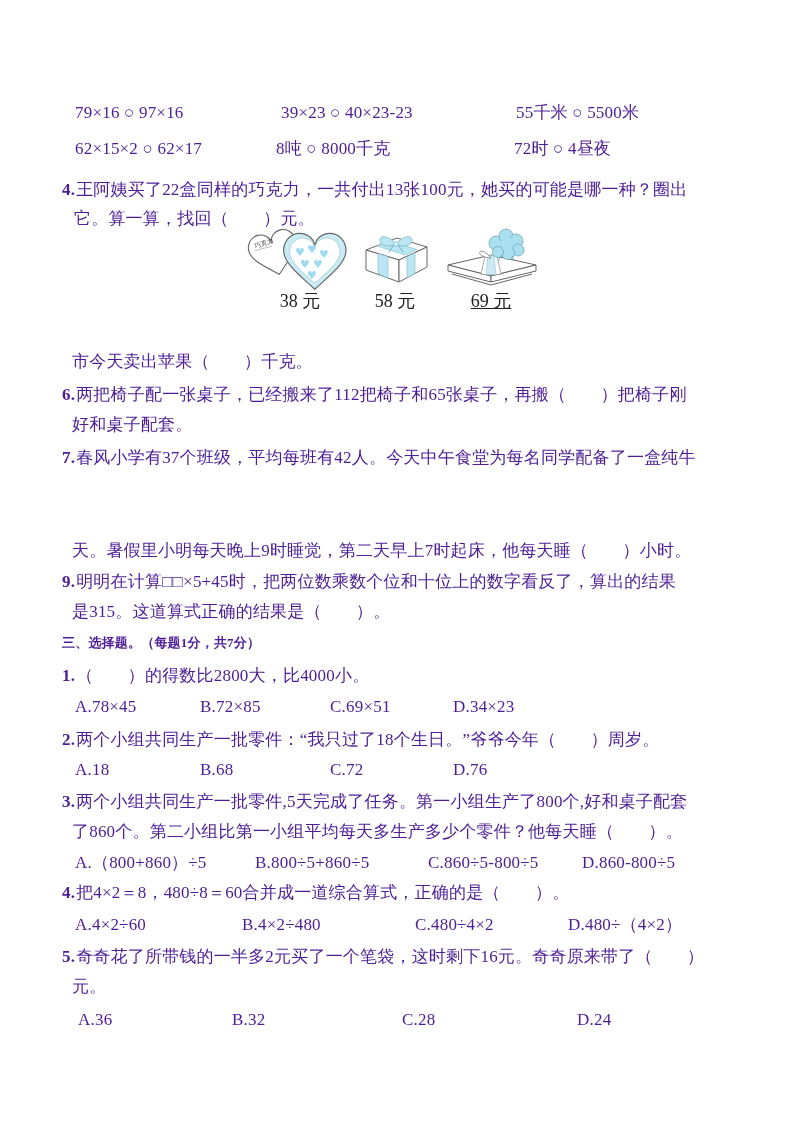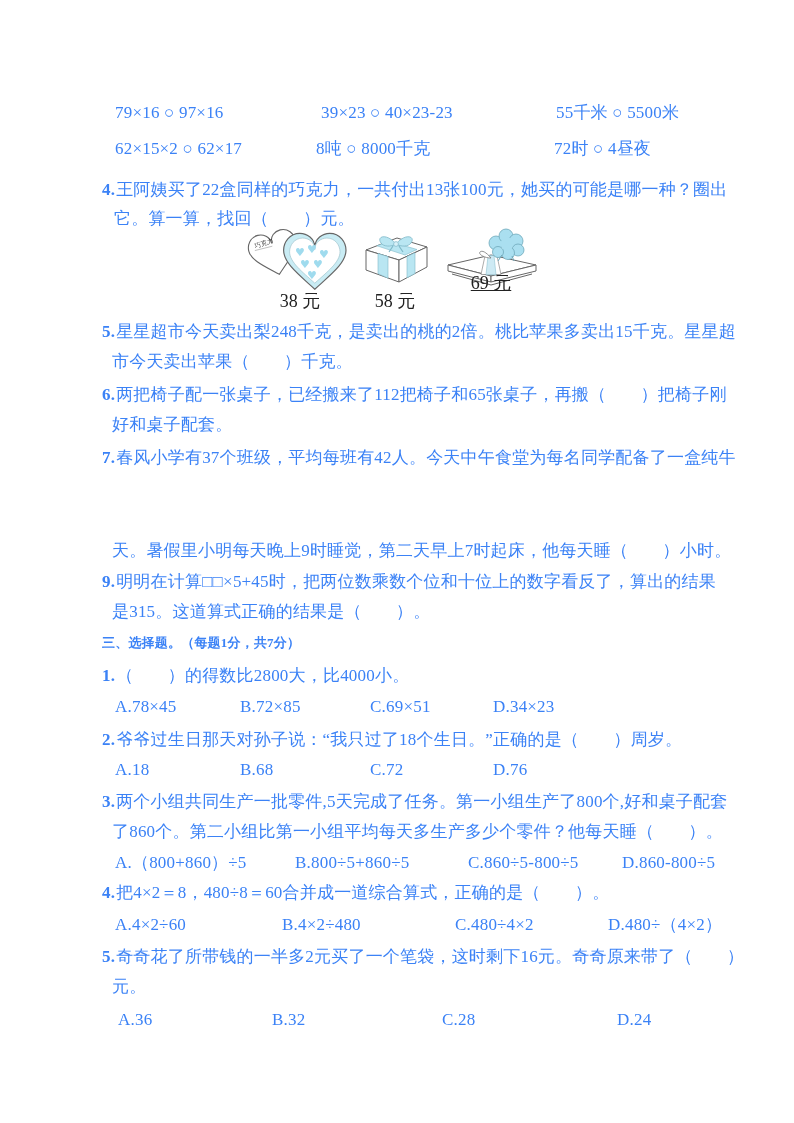--- a/index.html
+++ b/index.html
@@ -5,23 +5,22 @@
   html,body{margin:0;padding:0;}
   body{
     width:794px;height:1123px;
     background:#ffffff;color:#000;
     font-family:"Liberation Serif","DejaVu Serif",serif;
     position:relative;overflow:hidden;
   }
   .page{position:absolute;inset:0;background:#fff;}
   .line{
     position:absolute;white-space:nowrap;
-    font-size:17px;line-height:23px;color:#3b82f6;
+    font-size:17px;line-height:23px;color:#4c1d95;
     letter-spacing:0.2px;
-    margin-left:40px;
   }
   .num{font-weight:bold;margin-right:1px;}
   .heading{font-weight:bold;font-size:13px;}
   .tab{position:absolute;top:0;white-space:nowrap;text-align:center;}
   .price{
     position:absolute;width:70px;text-align:center;
     font-size:18px;color:#222;
   }
   .gift{position:absolute;}
   svg{display:block;}
@@ -120,25 +119,22 @@
         <circle cx="64" cy="25" r="6.5"></circle>
         <circle cx="54" cy="24" r="5.5"></circle>
         <circle cx="63" cy="16" r="6.5" stroke="none"></circle>
       </g>
       <path d="M58,27 L54,33 M68,28 L70,33" stroke="#6fa8ba" stroke-width="1" fill="none"></path>
     </svg>
   </div>
 
   <div class="price" style="left:265px;top:289px;">38 元</div>
   <div class="price" style="left:360px;top:289px;">58 元</div>
-  <div class="price" style="left:456px;top:271px;text-decoration:underline;">69 元</div>
-
-  <div class="line" style="top:320px;left:62px;">
-    <span class="num">5.</span><span>星星超市今天卖出梨248千克，是卖出的桃的2倍。桃比苹果多卖出15千克。星星超</span>
-  </div>
+  <div class="price" style="left:456px;top:289px;text-decoration:underline;">69 元</div>
+
   <div class="line" style="top:350px;left:72px;">市今天卖出苹果（　　）千克。</div>
 
   <div class="line" style="top:383px;left:62px;">
     <span class="num">6.</span><span>两把椅子配一张桌子，已经搬来了112把椅子和65张桌子，再搬（　　）把椅子刚</span>
   </div>
   <div class="line" style="top:413px;left:72px;">好和桌子配套。</div>
 
   <div class="line" style="top:446px;left:62px;">
     <span class="num">7.</span><span>春风小学有37个班级，平均每班有42人。今天中午食堂为每名同学配备了一盒纯牛</span>
   </div>
@@ -156,21 +152,21 @@
     <span class="num">1.</span><span>（　　）的得数比2800大，比4000小。</span>
   </div>
   <div class="line" style="top:695px;left:0;width:794px;">
     <span class="tab" style="left:75px">A.78×45</span>
     <span class="tab" style="left:200px">B.72×85</span>
     <span class="tab" style="left:330px">C.69×51</span>
     <span class="tab" style="left:453px">D.34×23</span>
   </div>
 
   <div class="line" style="top:728px;left:62px;">
-    <span class="num">2.</span><span>爷爷过生日那天对孙子说：“我只过了18个生日。”正确的是（　　）周岁。</span>
+    <span class="num">2.</span><span>两个小组共同生产一批零件：“我只过了18个生日。”爷爷今年（　　）周岁。</span>
   </div>
   <div class="line" style="top:758px;left:0;width:794px;">
     <span class="tab" style="left:75px">A.18</span>
     <span class="tab" style="left:200px">B.68</span>
     <span class="tab" style="left:330px">C.72</span>
     <span class="tab" style="left:453px">D.76</span>
   </div>
 
   <div class="line" style="top:790px;left:62px;">
     <span class="num">3.</span><span>两个小组共同生产一批零件,5天完成了任务。第一小组生产了800个,好和桌子配套</span>

